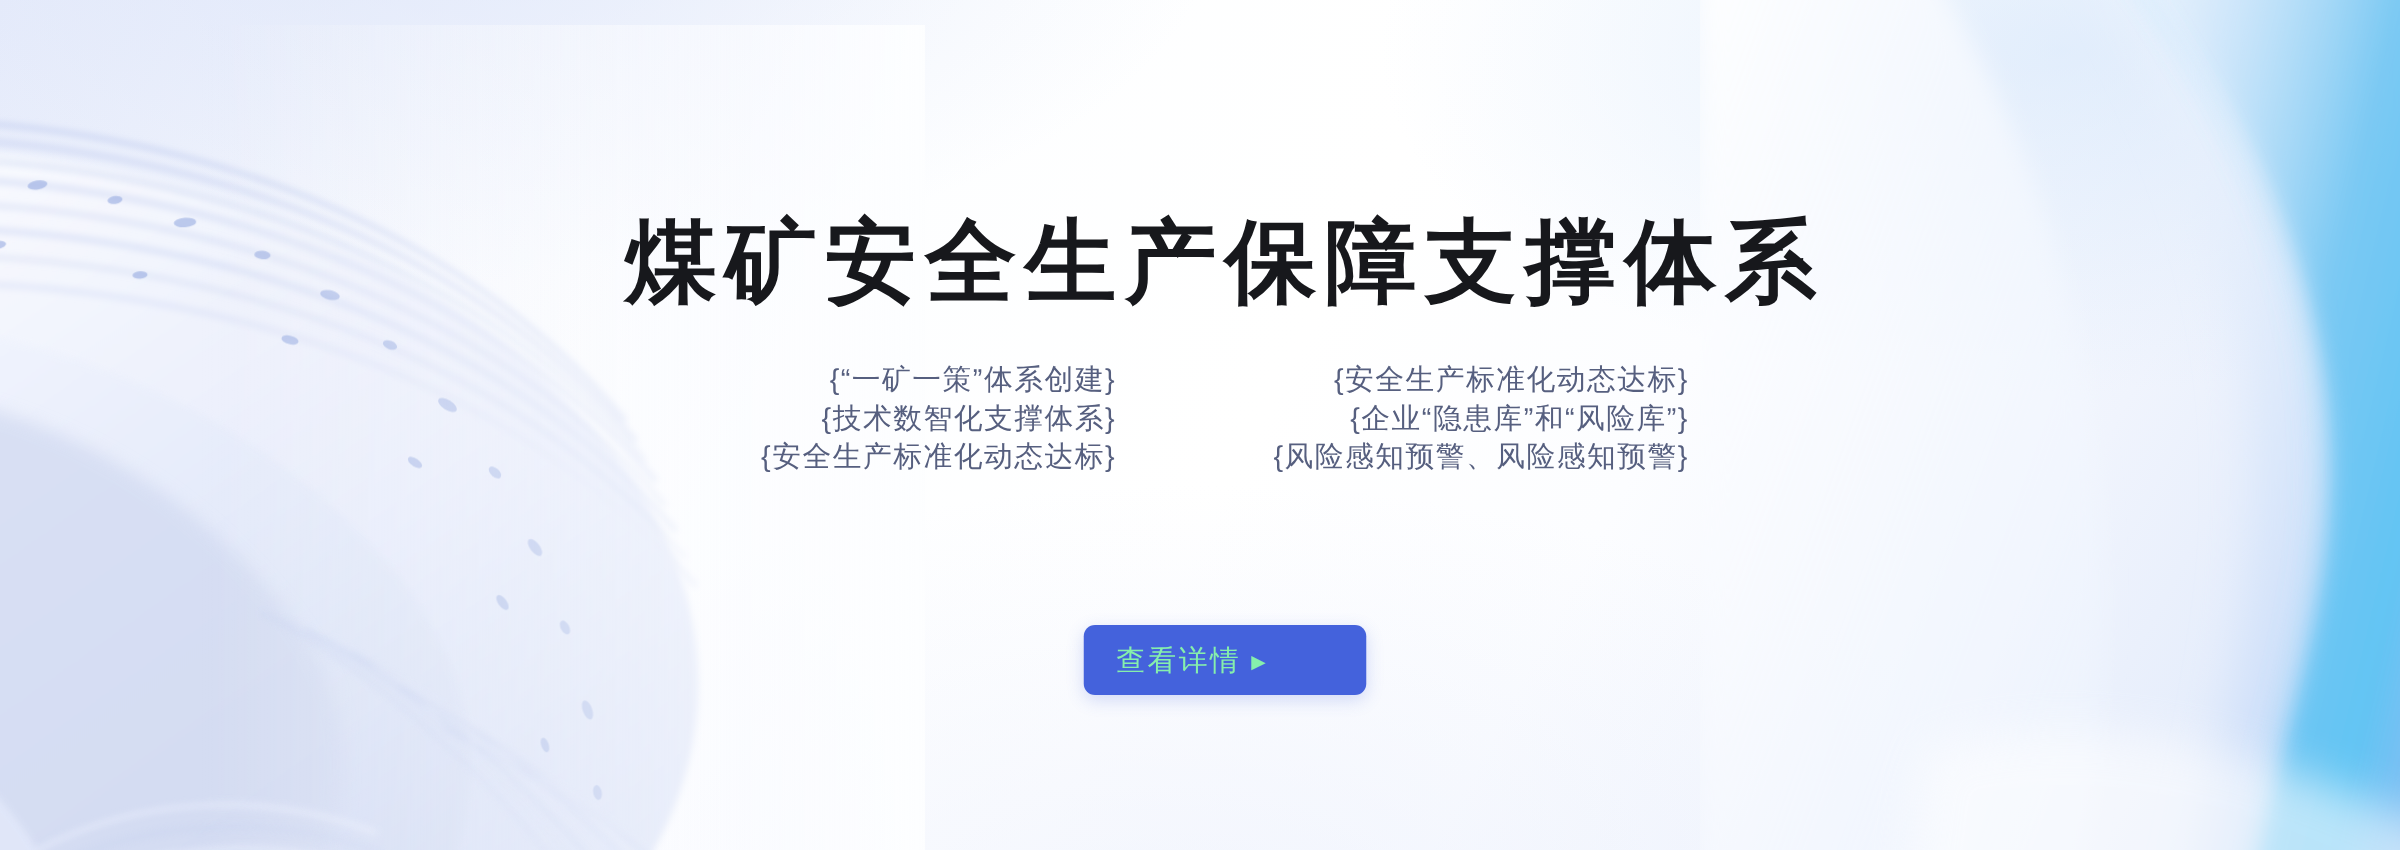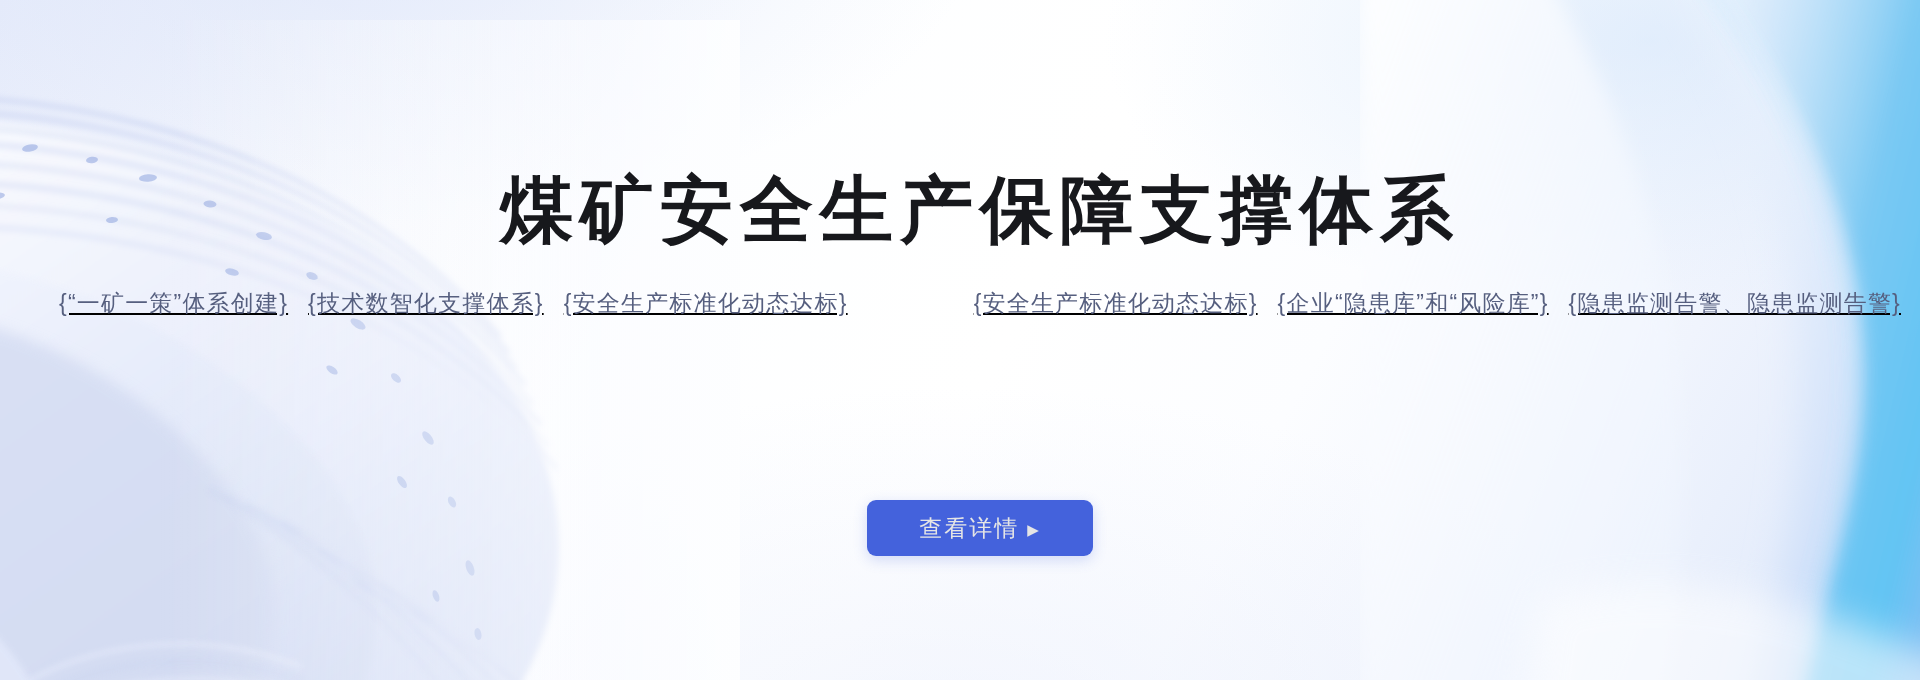--- a/index.html
+++ b/index.html
@@ -90,23 +90,22 @@
     top: 292px;
     left: 0;
     right: 0;
     display: flex;
     justify-content: center;
     gap: 126px;
     padding-left: 40px;
   }
   .sub-col {
     display: flex;
-    flex-direction: row;
-    gap: 20px;
-    text-decoration: underline;
+    flex-direction: column;
+    gap: 8px;
   }
   .sub-col.left  { align-items: flex-end; }
   .sub-col.right { align-items: flex-end; }
 
   .sub-line {
     font-size: 23px;
     line-height: 1;
     letter-spacing: 1.2px;
     color: #565f7f;
     white-space: nowrap;
@@ -118,29 +117,28 @@
     top: 500px;
     left: 0;
     right: 0;
     display: flex;
     justify-content: center;
     padding-left: 40px;
   }
   .cta-button {
     display: inline-flex;
     align-items: center;
-    justify-content: center;
     gap: 8px;
     min-width: 226px;
     height: 56px;
     padding: 0 26px;
     border: none;
     border-radius: 9px;
     background: #4462dc;
-    color: #e5e5e5;
+    color: #86efac;
     font-family: inherit;
     font-size: 23px;
     letter-spacing: 2px;
     font-weight: 400;
     cursor: pointer;
     box-shadow: 0 4px 14px rgba(68,98,220,0.22);
   }
   .cta-arrow {
     font-size: 15px;
     line-height: 1;
@@ -308,21 +306,21 @@
 
       <div class="sub-col left">
         <div class="sub-line">{“一矿一策”体系创建}</div>
         <div class="sub-line">{技术数智化支撑体系}</div>
         <div class="sub-line">{安全生产标准化动态达标}</div>
       </div>
 
       <div class="sub-col right">
         <div class="sub-line">{安全生产标准化动态达标}</div>
         <div class="sub-line">{企业“隐患库”和“风险库”}</div>
-        <div class="sub-line">{隐患监测告警、隐患监测告警}</div>
+        <div class="sub-line">{风险感知预警、风险感知预警}</div>
       </div>
 
     </div>
 
     <div class="cta-wrap">
       <button class="cta-button">
         <span>查看详情</span>
         <span class="cta-arrow">▶</span>
       </button>
     </div>

